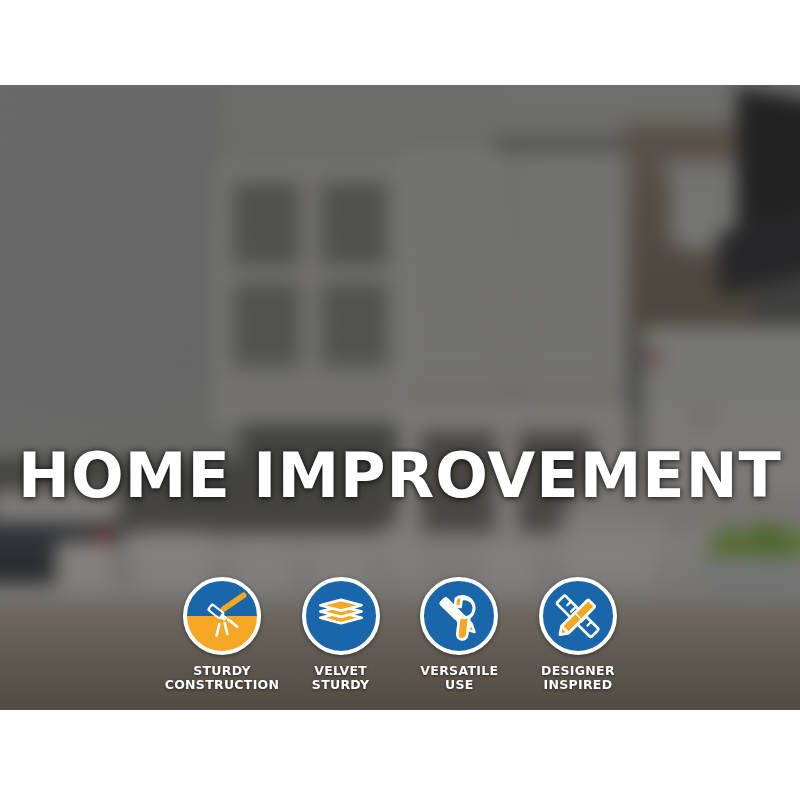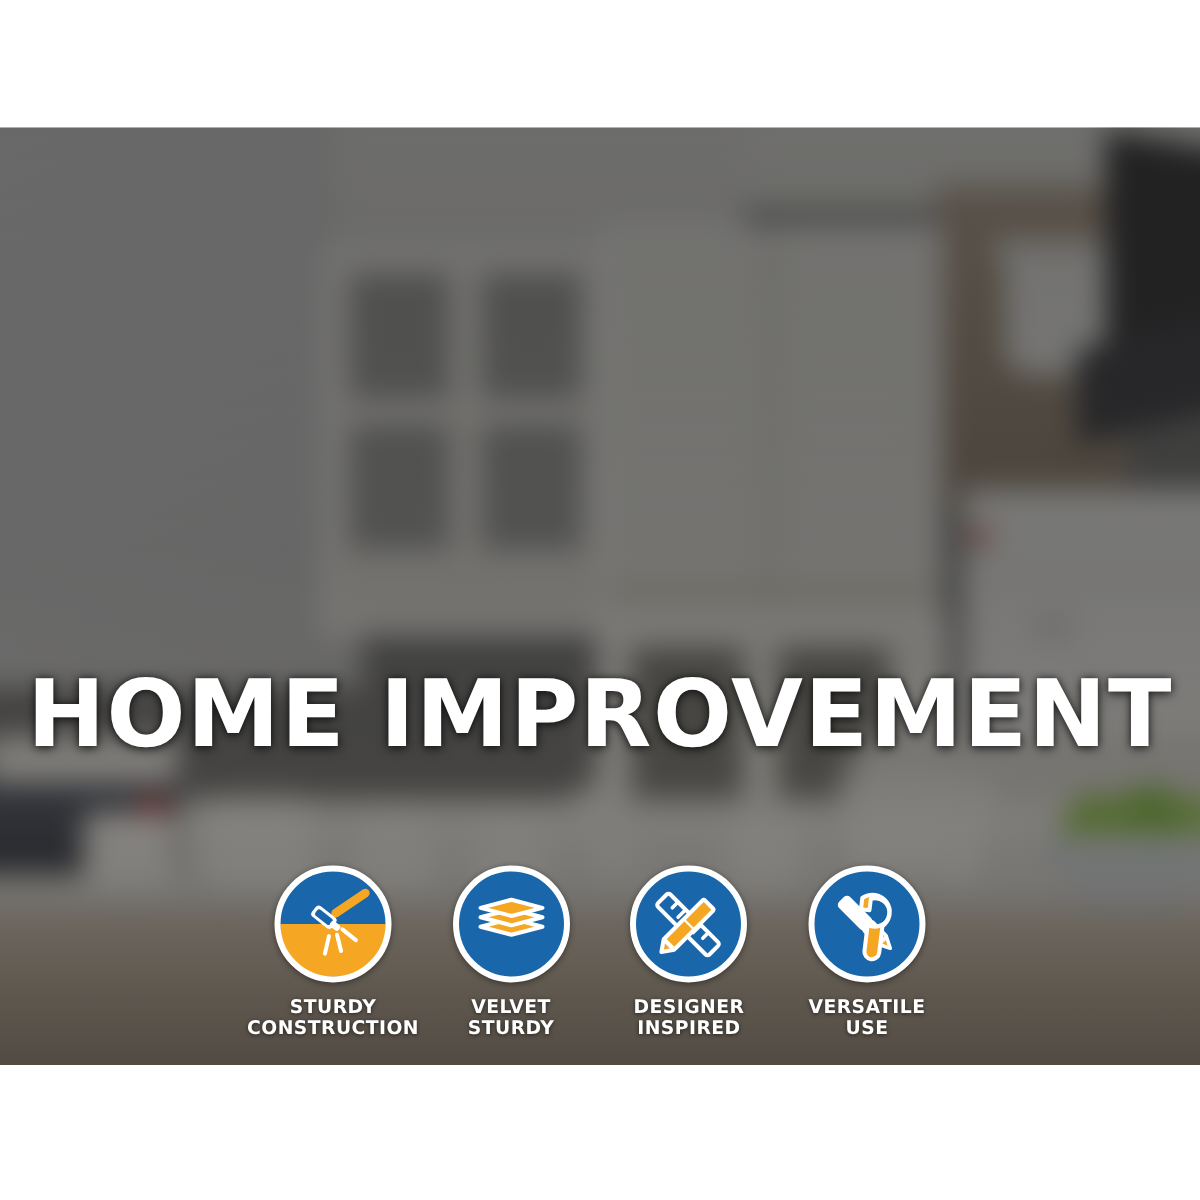--- a/index.html
+++ b/index.html
@@ -217,20 +217,39 @@
         <div class="badge-label">
           <div>VELVET</div>
           <div>STURDY</div>
         </div>
       </div>
 
       <div class="badge">
         <div class="disc">
           <svg viewBox="0 0 78 78">
             <g transform="rotate(45 39 39)">
+              <rect x="14" y="35" width="26" height="9" rx="2" fill="#ffffff" stroke="#ffffff" stroke-width="2.6"></rect>
+              <rect x="40" y="35" width="16" height="9" rx="1.5" fill="#f5a623" stroke="#ffffff" stroke-width="2.6"></rect>
+              <polygon points="56,35.5 64,39.5 56,43.5" fill="#f5a623" stroke="#ffffff" stroke-width="2.6" stroke-linejoin="round"></polygon>
+            </g>
+            <g transform="rotate(-38 46 33)">
+              <path d="M46 16 l-6 6 4.5 4.5 6 -6 a10.5 10.5 0 1 1 -13.5 13.5 l-14 14 a5.5 5.5 0 0 0 7.8 7.8 l14 -14 A10.5 10.5 0 0 0 46 16 z" fill="#f5a623" stroke="#ffffff" stroke-width="3" stroke-linejoin="round"></path>
+            </g>
+          </svg>
+        </div>
+        <div class="badge-label">
+          <div>VERSATILE</div>
+          <div>USE</div>
+        </div>
+      </div>
+
+      <div class="badge">
+        <div class="disc">
+          <svg viewBox="0 0 78 78">
+            <g transform="rotate(45 39 39)">
               <rect x="12" y="33" width="54" height="13" rx="2" fill="none" stroke="#ffffff" stroke-width="3"></rect>
               <g stroke="#ffffff" stroke-width="2.6" stroke-linecap="round">
                 <line x1="22" y1="33" x2="22" y2="39"></line>
                 <line x1="30" y1="33" x2="30" y2="41"></line>
                 <line x1="38" y1="33" x2="38" y2="39"></line>
                 <line x1="46" y1="33" x2="46" y2="41"></line>
                 <line x1="54" y1="33" x2="54" y2="39"></line>
               </g>
             </g>
             <g transform="rotate(-45 39 39)">
@@ -239,34 +258,15 @@
               <polygon points="18,34 10,39.5 18,45" fill="#f5a623" stroke="#ffffff" stroke-width="3" stroke-linejoin="round"></polygon>
             </g>
           </svg>
         </div>
         <div class="badge-label">
           <div>DESIGNER</div>
           <div>INSPIRED</div>
         </div>
       </div>
 
-      <div class="badge">
-        <div class="disc">
-          <svg viewBox="0 0 78 78">
-            <g transform="rotate(45 39 39)">
-              <rect x="14" y="35" width="26" height="9" rx="2" fill="#ffffff" stroke="#ffffff" stroke-width="2.6"></rect>
-              <rect x="40" y="35" width="16" height="9" rx="1.5" fill="#f5a623" stroke="#ffffff" stroke-width="2.6"></rect>
-              <polygon points="56,35.5 64,39.5 56,43.5" fill="#f5a623" stroke="#ffffff" stroke-width="2.6" stroke-linejoin="round"></polygon>
-            </g>
-            <g transform="rotate(-38 46 33)">
-              <path d="M46 16 l-6 6 4.5 4.5 6 -6 a10.5 10.5 0 1 1 -13.5 13.5 l-14 14 a5.5 5.5 0 0 0 7.8 7.8 l14 -14 A10.5 10.5 0 0 0 46 16 z" fill="#f5a623" stroke="#ffffff" stroke-width="3" stroke-linejoin="round"></path>
-            </g>
-          </svg>
-        </div>
-        <div class="badge-label">
-          <div>VERSATILE</div>
-          <div>USE</div>
-        </div>
-      </div>
-
     </div>
   </div>
 </div>
 
 </body></html>

